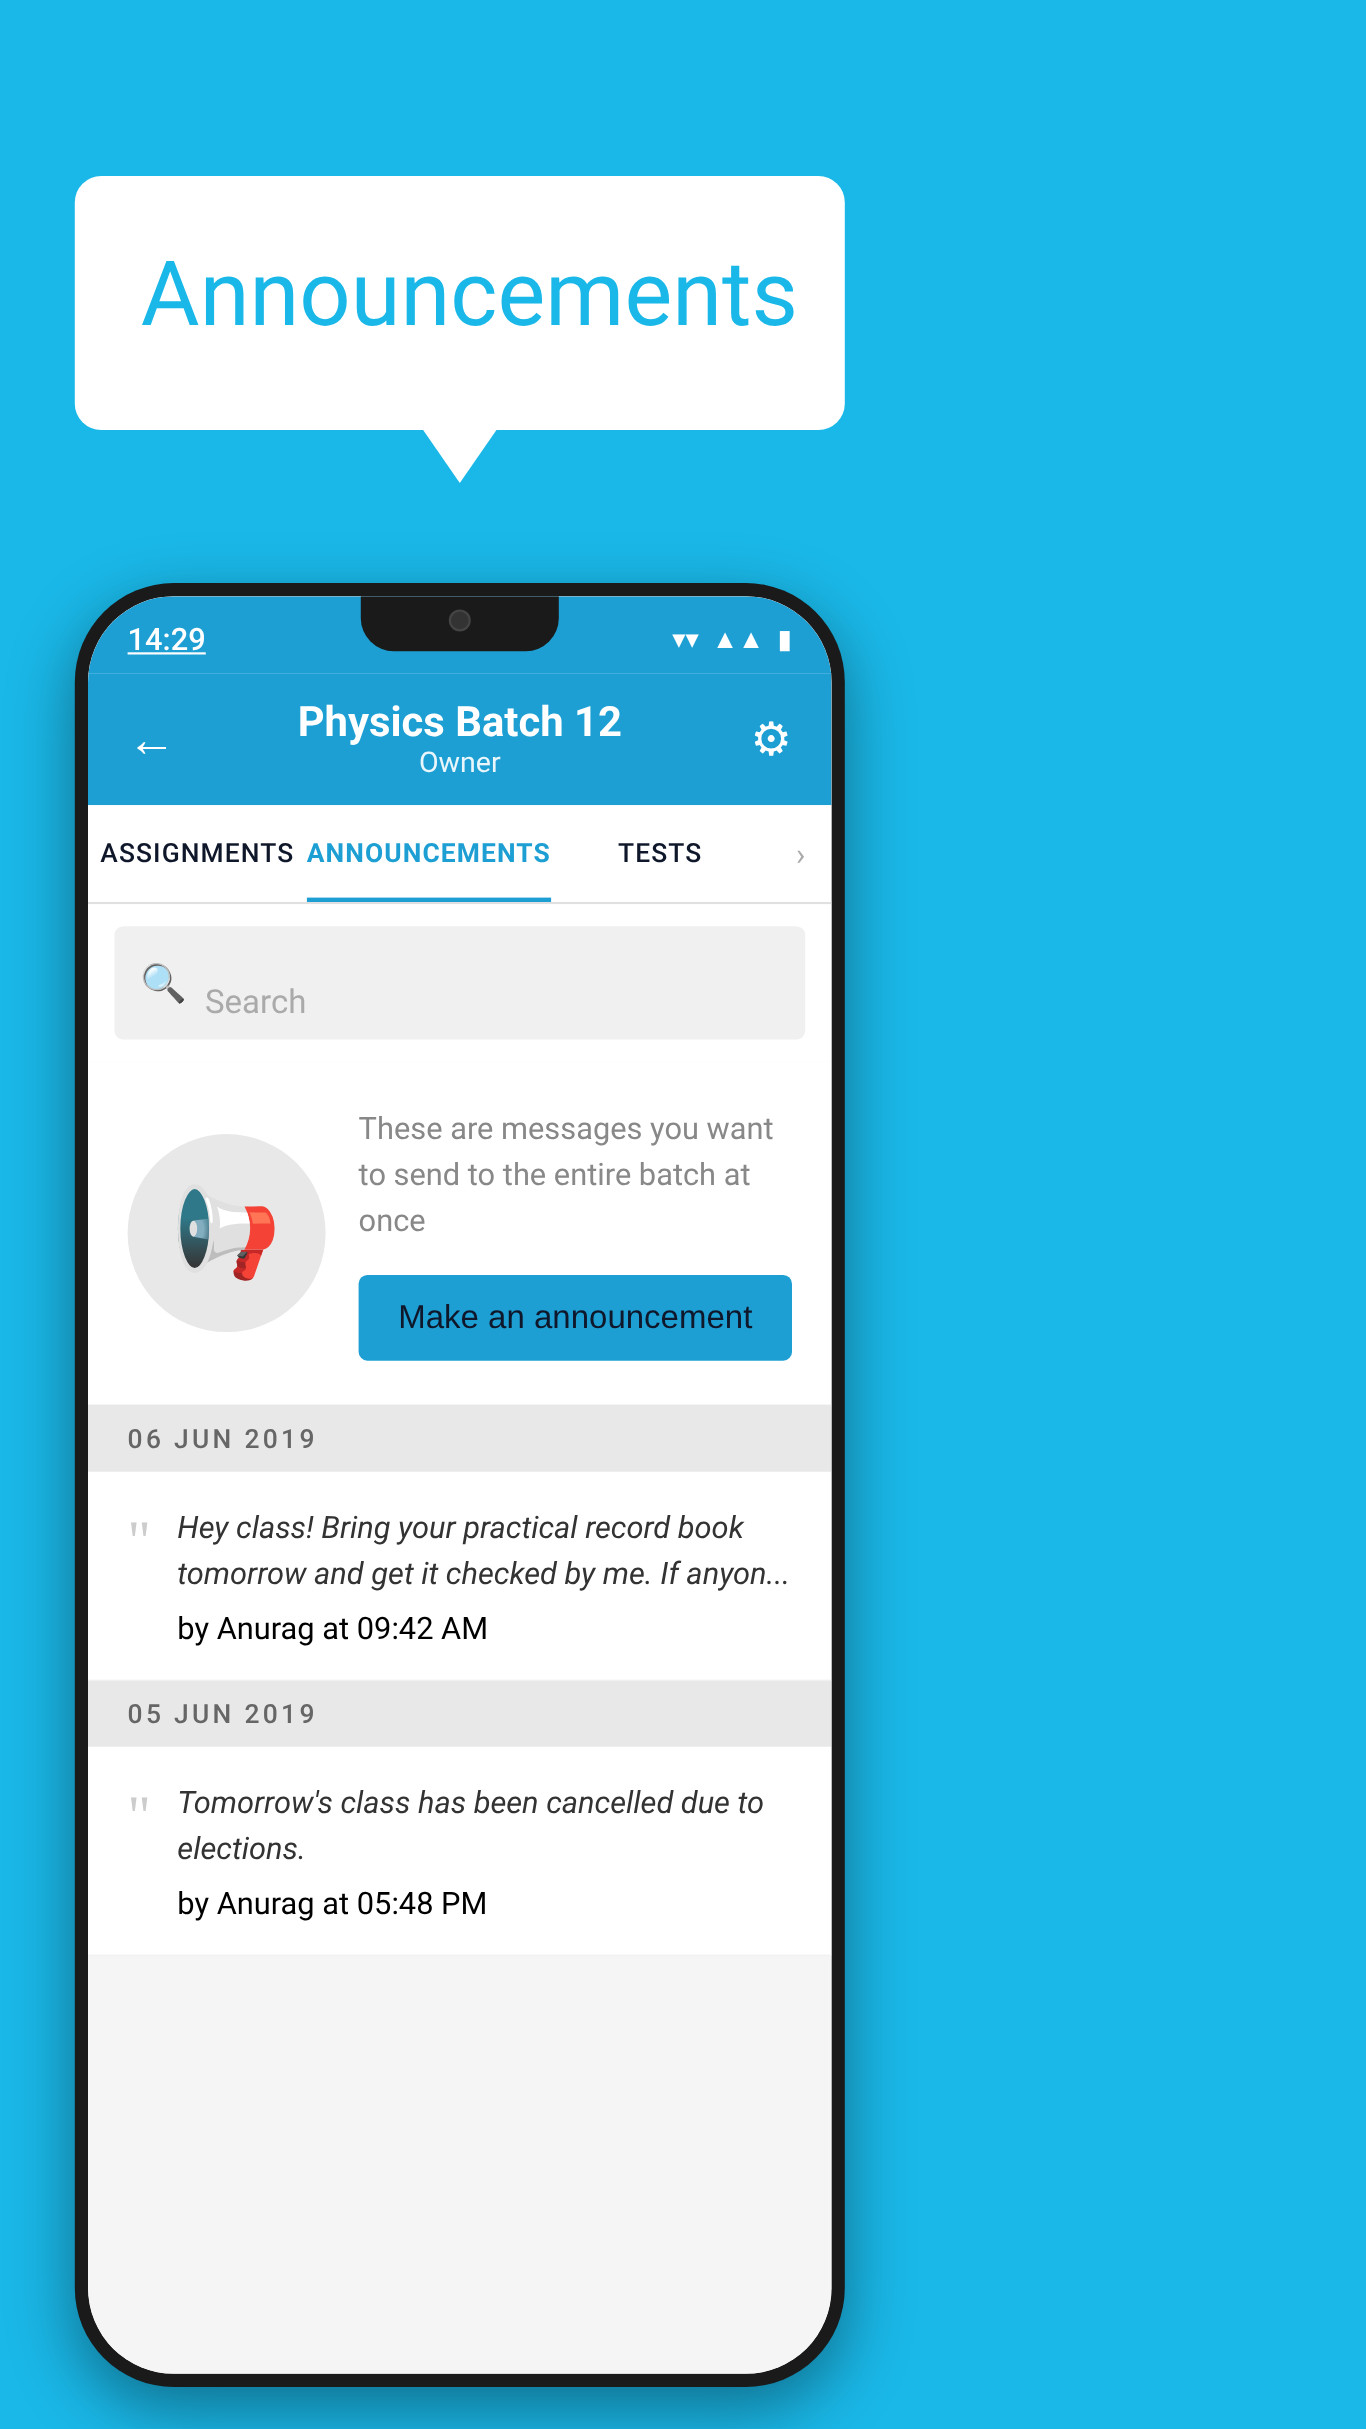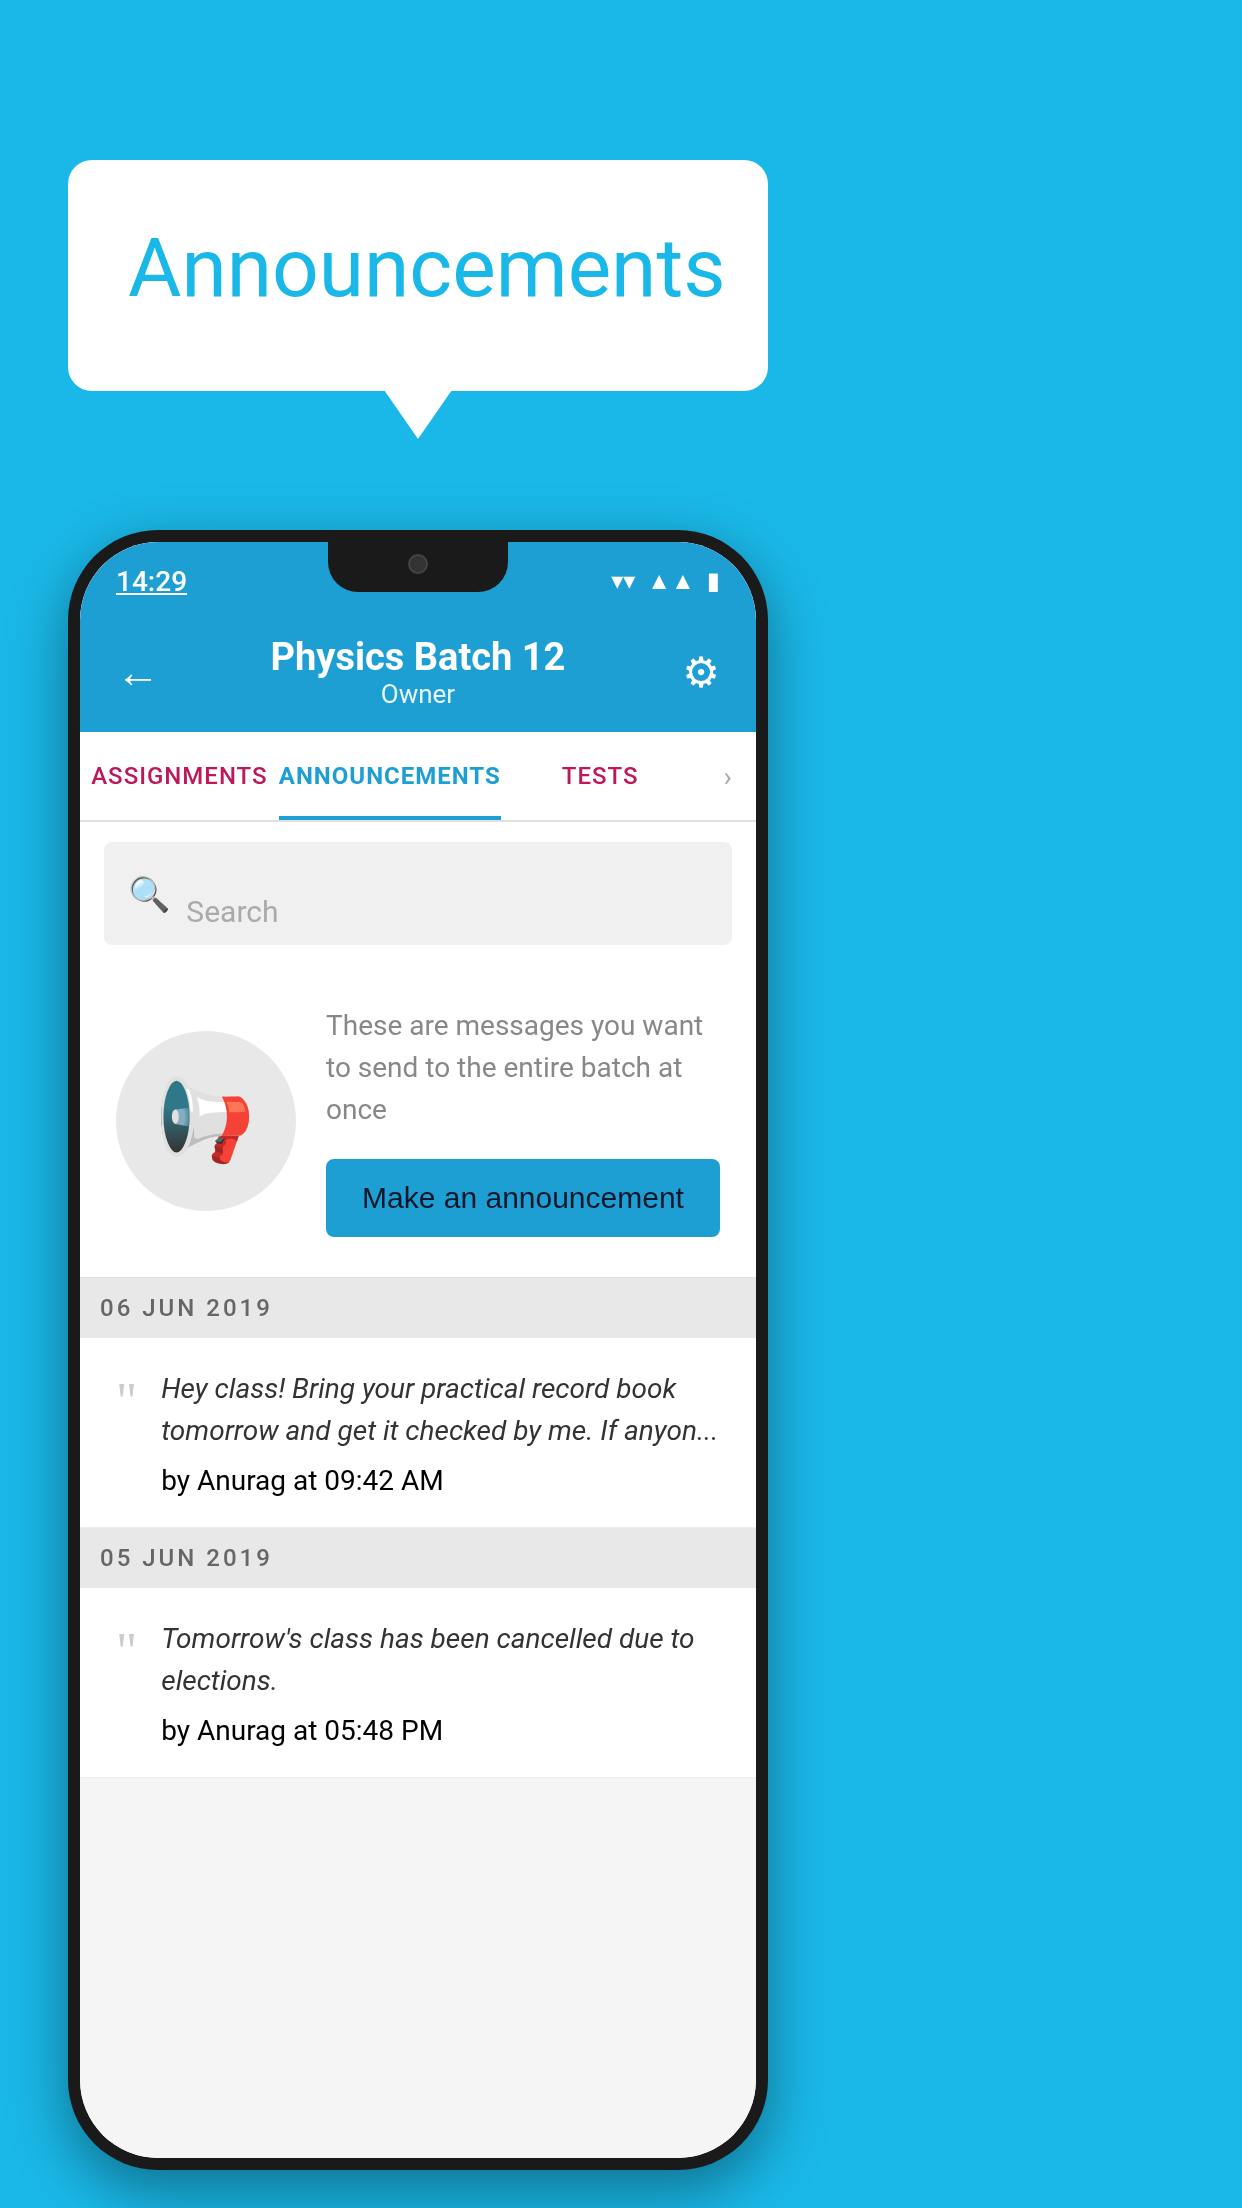--- a/index.html
+++ b/index.html
@@ -165,21 +165,21 @@
       background: white;
       border-bottom: 2px solid #e0e0e0;
       height: 90px;
       align-items: center;
     }
     .tab {
       flex: 1;
       text-align: center;
       font-size: 24px;
       font-weight: 500;
-      color: #be185d;
+      color: #0f172a;
       cursor: pointer;
       height: 100%;
       display: flex;
       align-items: center;
       justify-content: center;
       position: relative;
       letter-spacing: 1px;
     }
     .tab.active {
       color: #1e9fd4;
@@ -274,21 +274,21 @@
       padding: 22px 36px;
       font-size: 30px;
       font-weight: 500;
       cursor: pointer;
       width: 100%;
     }
 
     
     .date-separator {
       background: #e8e8e8;
-      padding: 16px 20px;
+      padding: 16px 36px;
       font-size: 24px;
       color: #666;
       letter-spacing: 3px;
       font-weight: 500;
     }
 
     
     .announcement-item {
       background: white;
       padding: 30px 36px;

